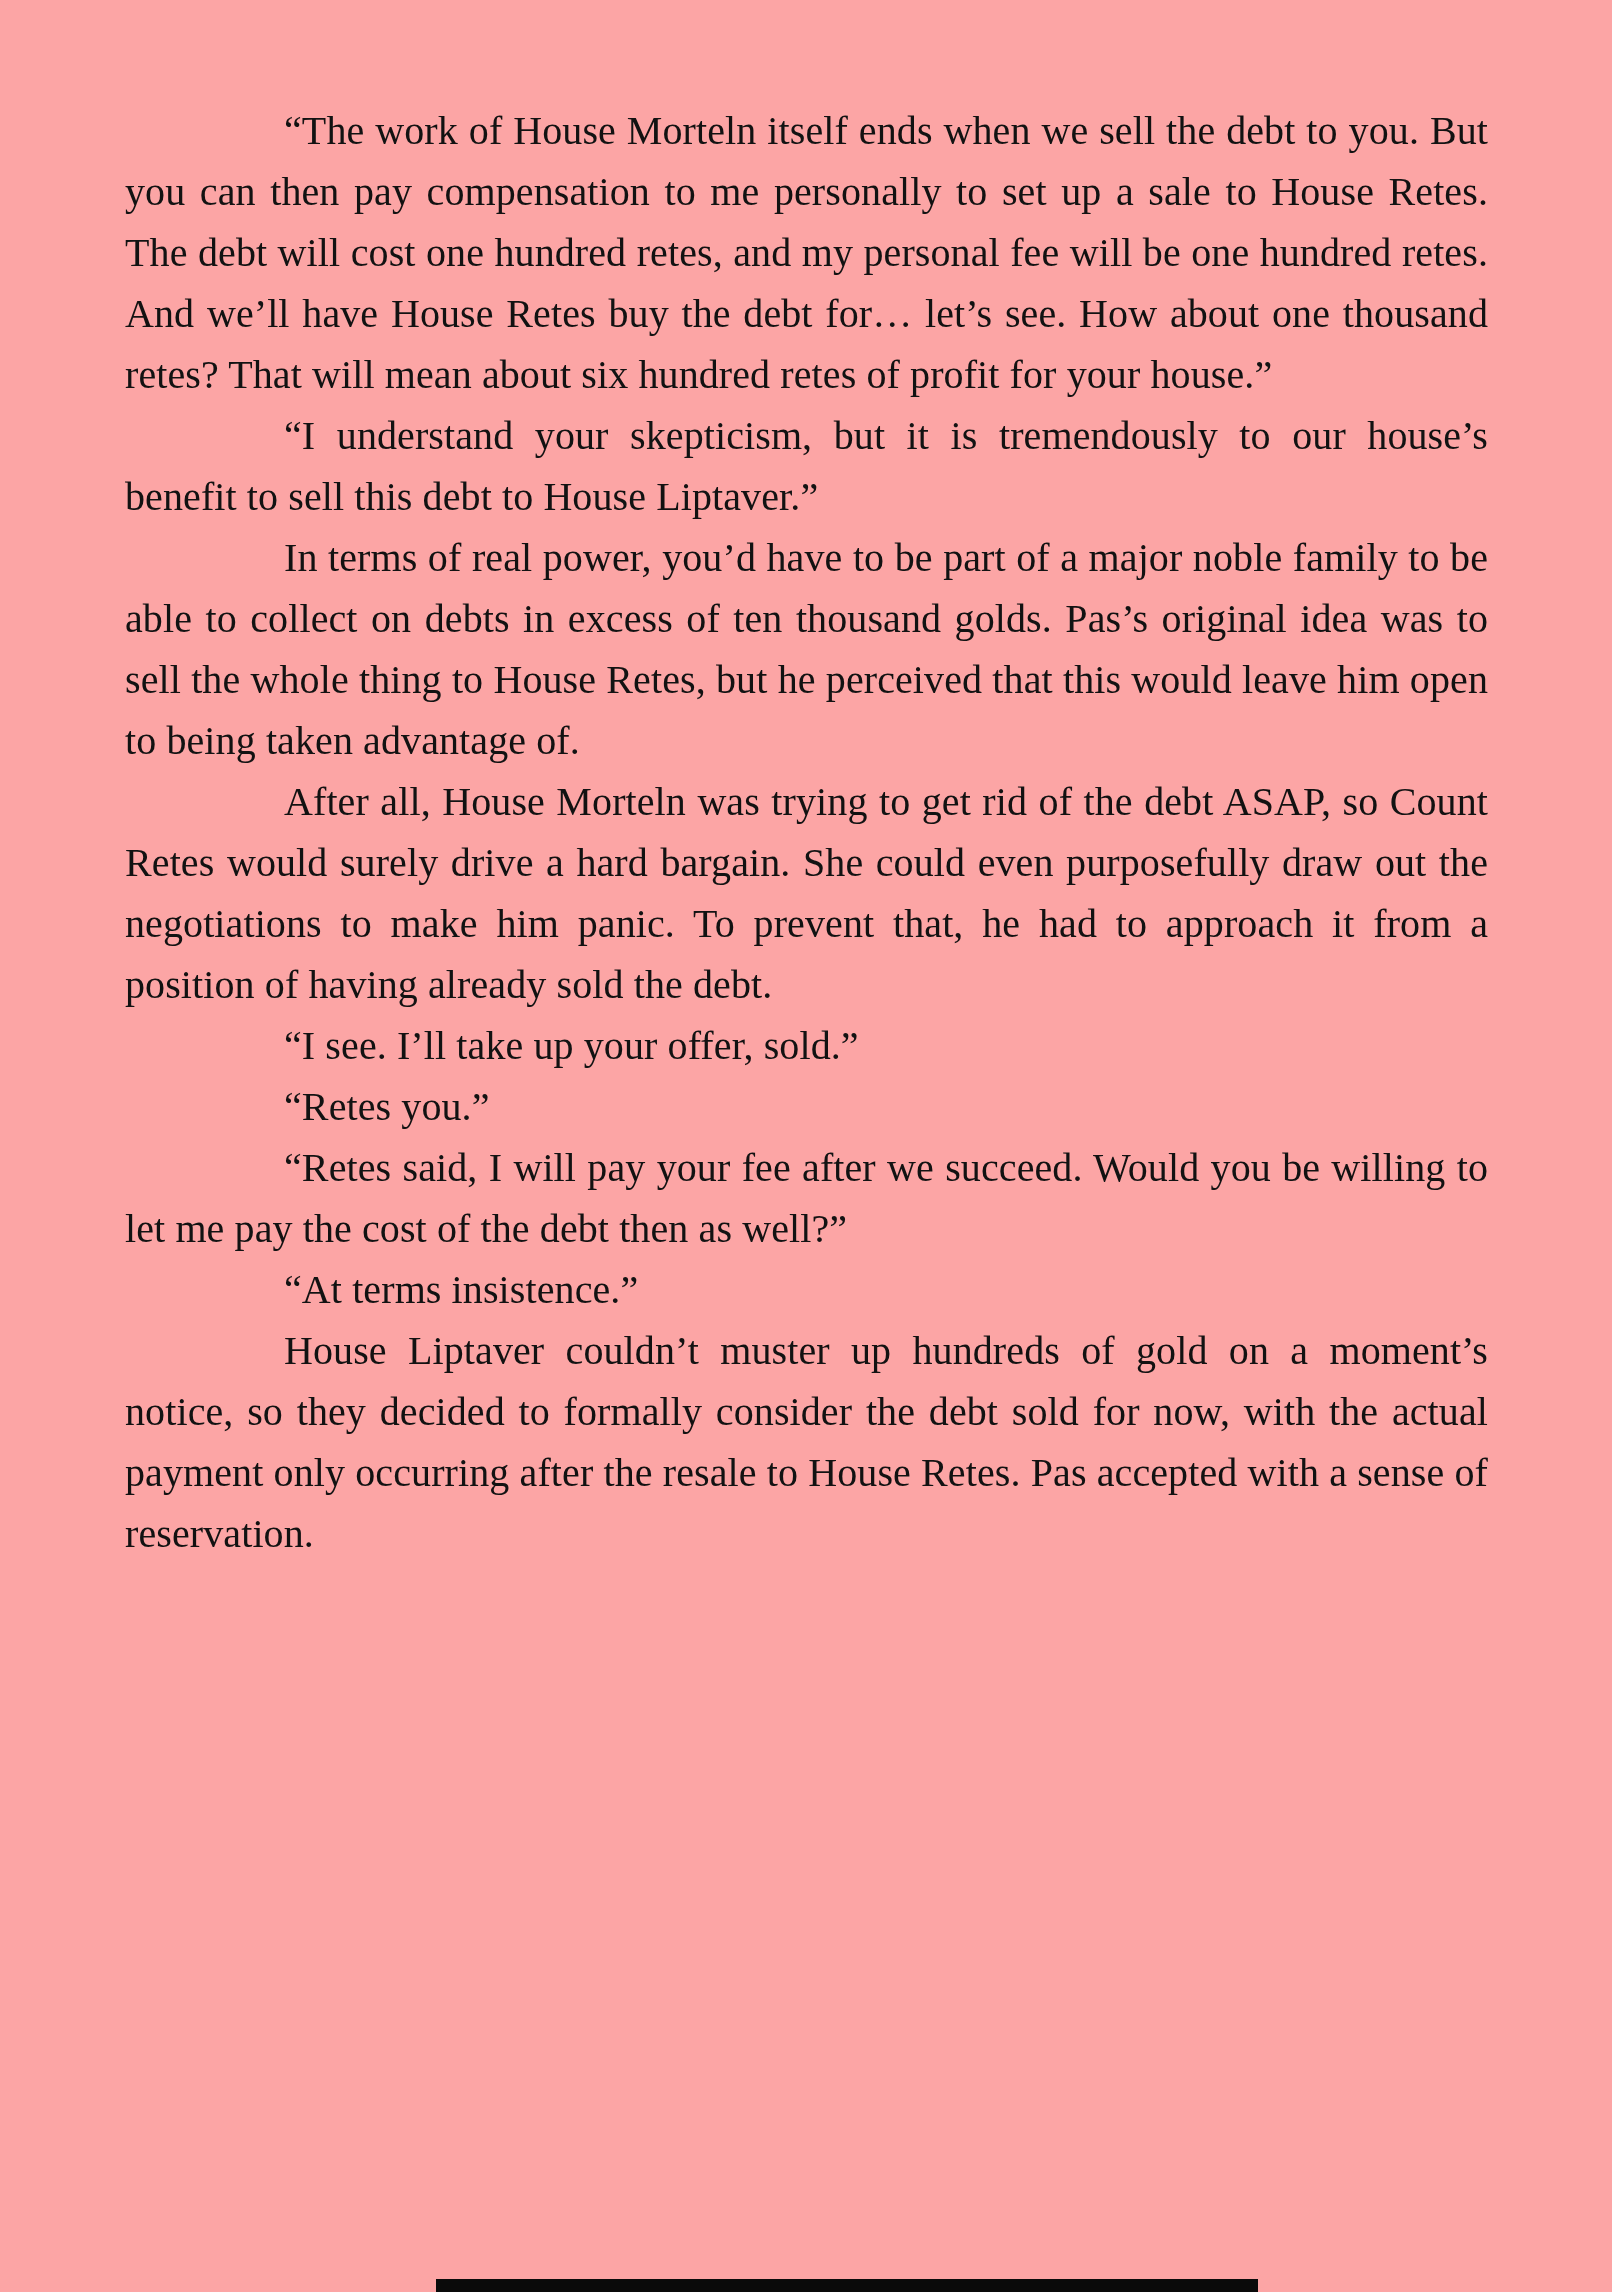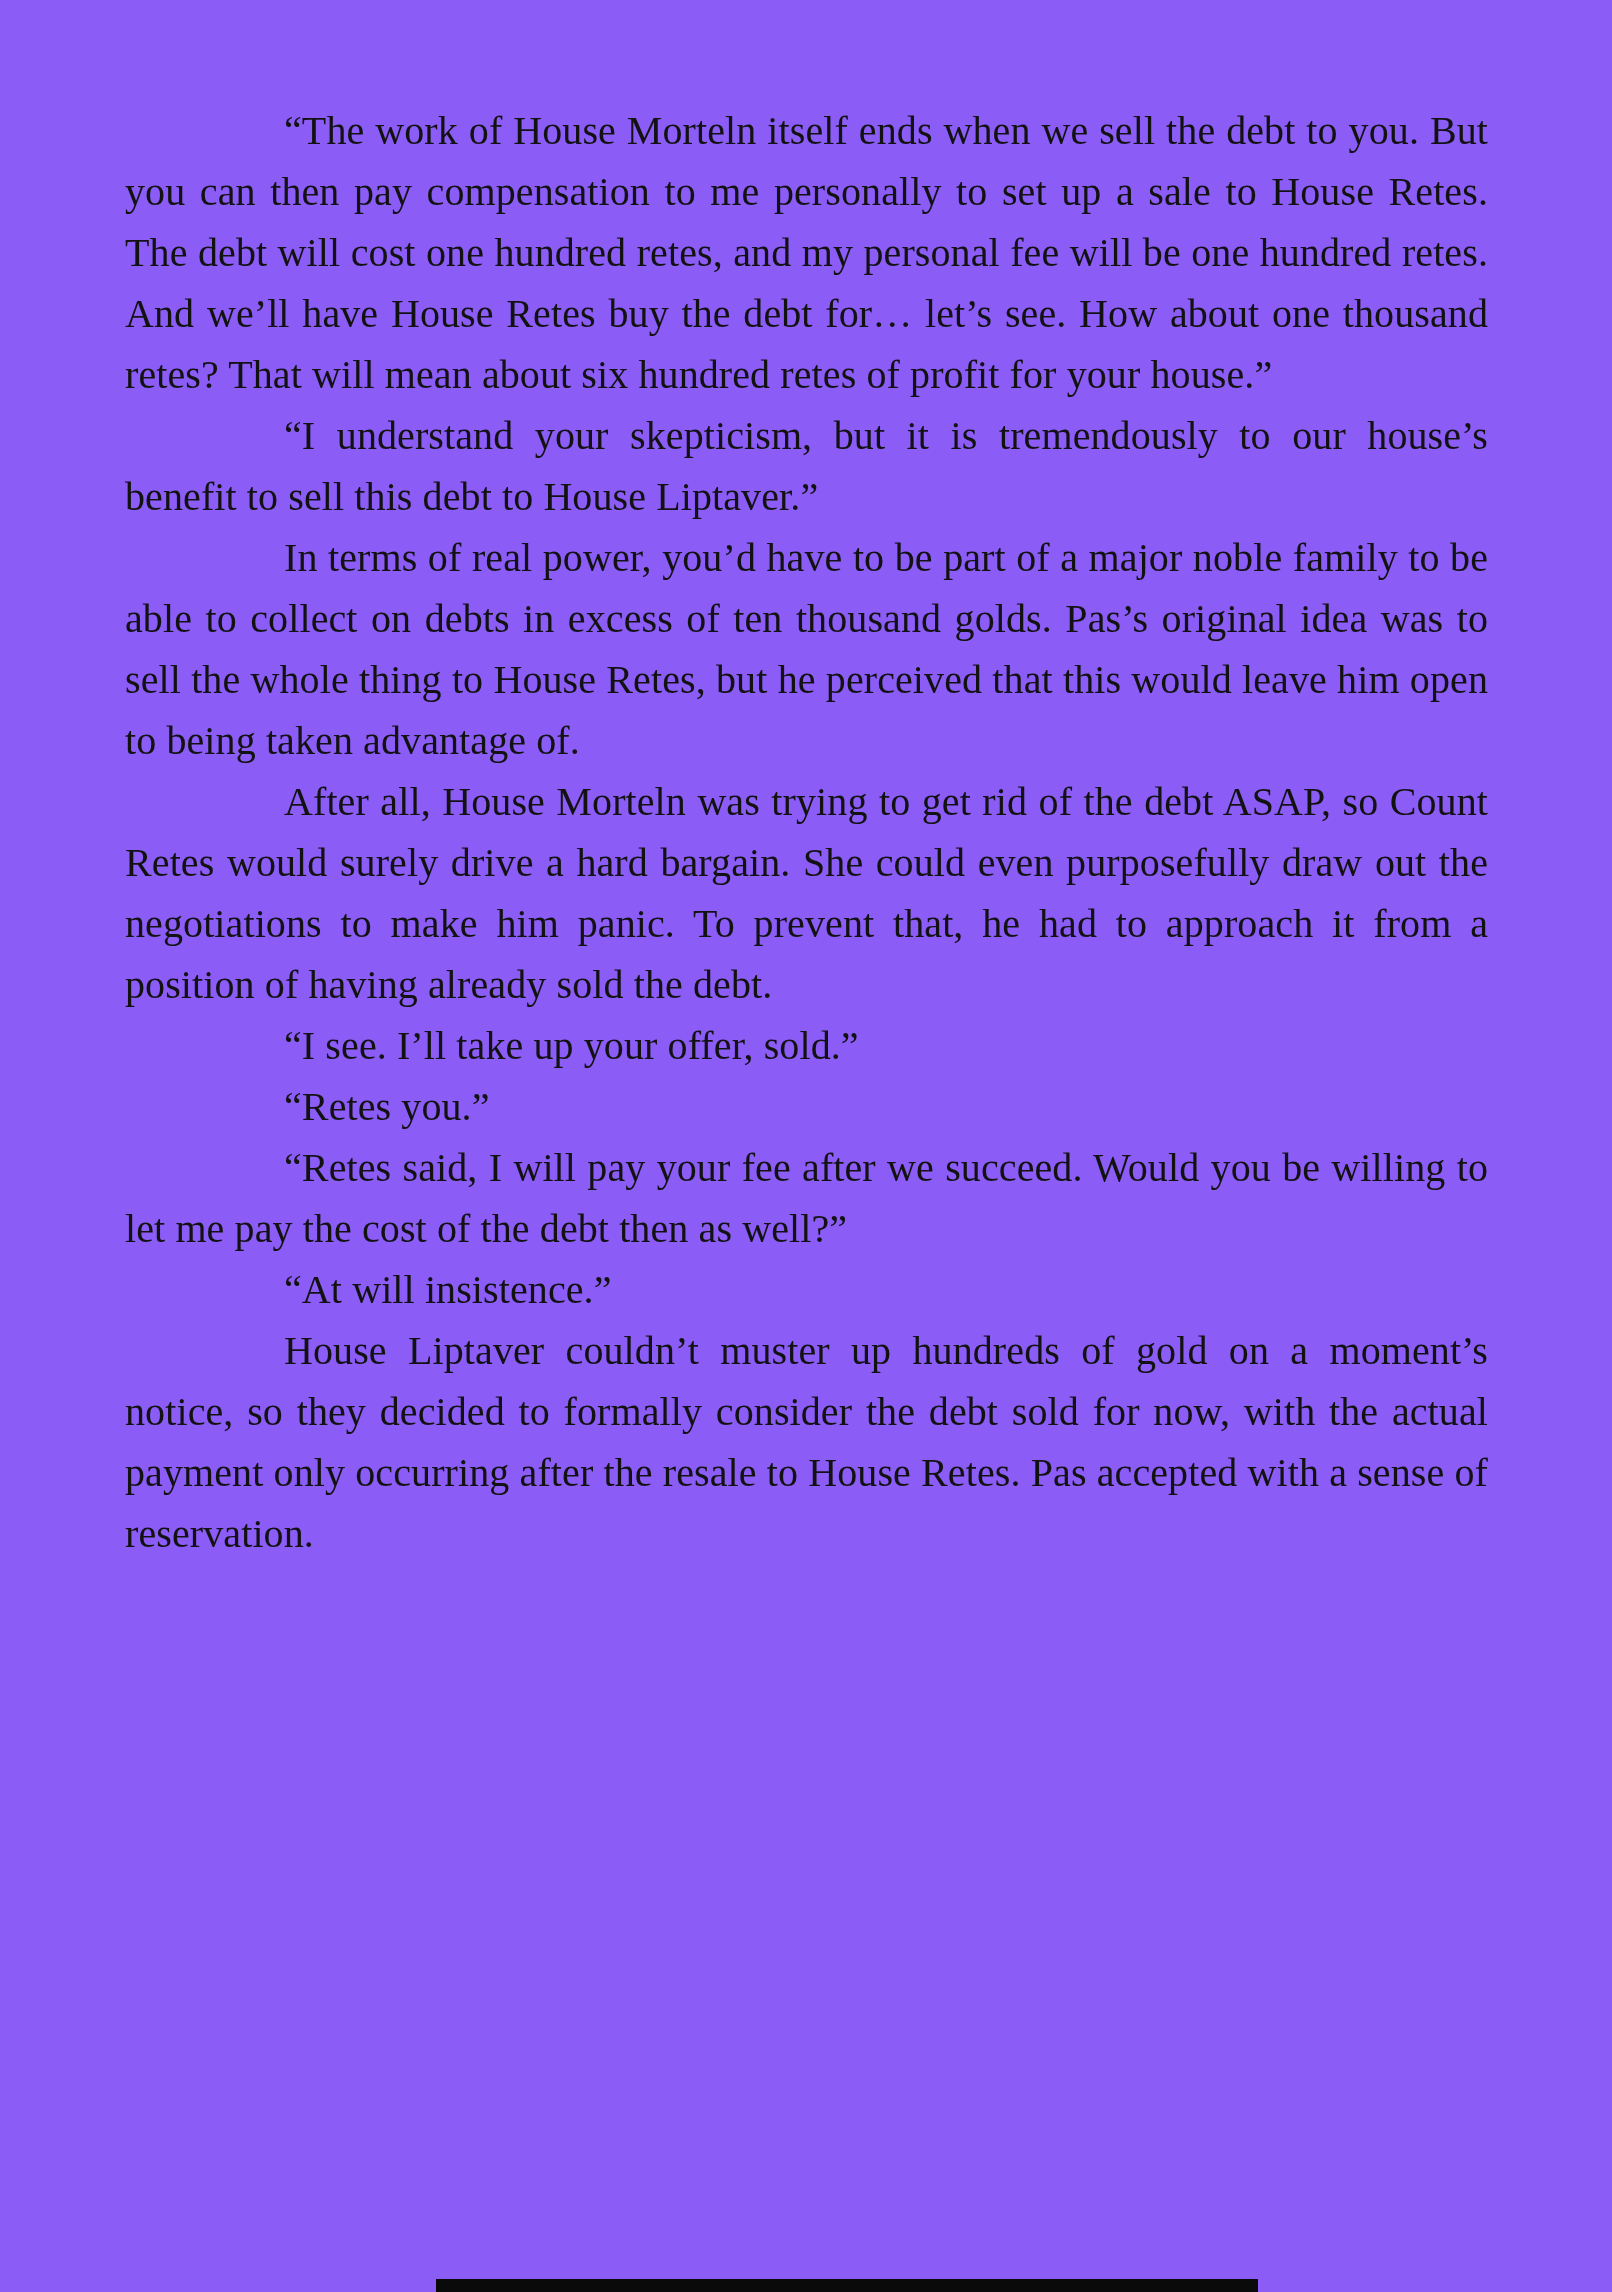--- a/index.html
+++ b/index.html
@@ -8,21 +8,21 @@
       width: 1613px;
       height: 2293px;
       background: #ffffff;
       overflow: hidden;
     }
 
     .book-page {
       position: relative;
       width: 1613px;
       height: 2293px;
-      background: #8b5cf6;
+      background: #fca5a5;
       font-family: "Liberation Serif", "DejaVu Serif", serif;
       color: #121212;
     }
 
     .text-block {
       position: absolute;
       top: 100px;
       left: 125px;
       right: 125px;
       font-size: 40px;
@@ -52,20 +52,20 @@
 <main class="book-page">
 
   <section class="text-block">
     <p class="para">“The work of House Morteln itself ends when we sell the debt to you. But you can then pay compensation to me personally to set up a sale to House Retes. The debt will cost one hundred retes, and my personal fee will be one hundred retes. And we’ll have House Retes buy the debt for… let’s see. How about one thousand retes? That will mean about six hundred retes of profit for your house.”</p>
     <p class="para">“I understand your skepticism, but it is tremendously to our house’s benefit to sell this debt to House Liptaver.”</p>
     <p class="para">In terms of real power, you’d have to be part of a major noble family to be able to collect on debts in excess of ten thousand golds. Pas’s original idea was to sell the whole thing to House Retes, but he perceived that this would leave him open to being taken advantage of.</p>
     <p class="para">After all, House Morteln was trying to get rid of the debt ASAP, so Count Retes would surely drive a hard bargain. She could even purposefully draw out the negotiations to make him panic. To prevent that, he had to approach it from a position of having already sold the debt.</p>
     <p class="para">“I see. I’ll take up your offer, sold.”</p>
     <p class="para">“Retes you.”</p>
     <p class="para">“Retes said, I will pay your fee after we succeed. Would you be willing to let me pay the cost of the debt then as well?”</p>
-    <p class="para">“At will insistence.”</p>
+    <p class="para">“At terms insistence.”</p>
     <p class="para">House Liptaver couldn’t muster up hundreds of gold on a moment’s notice, so they decided to formally consider the debt sold for now, with the actual payment only occurring after the resale to House Retes. Pas accepted with a sense of reservation.</p>
   </section>
 
   <div class="screen-edge-bar"></div>
 
 </main>
 
 
 </body></html>

